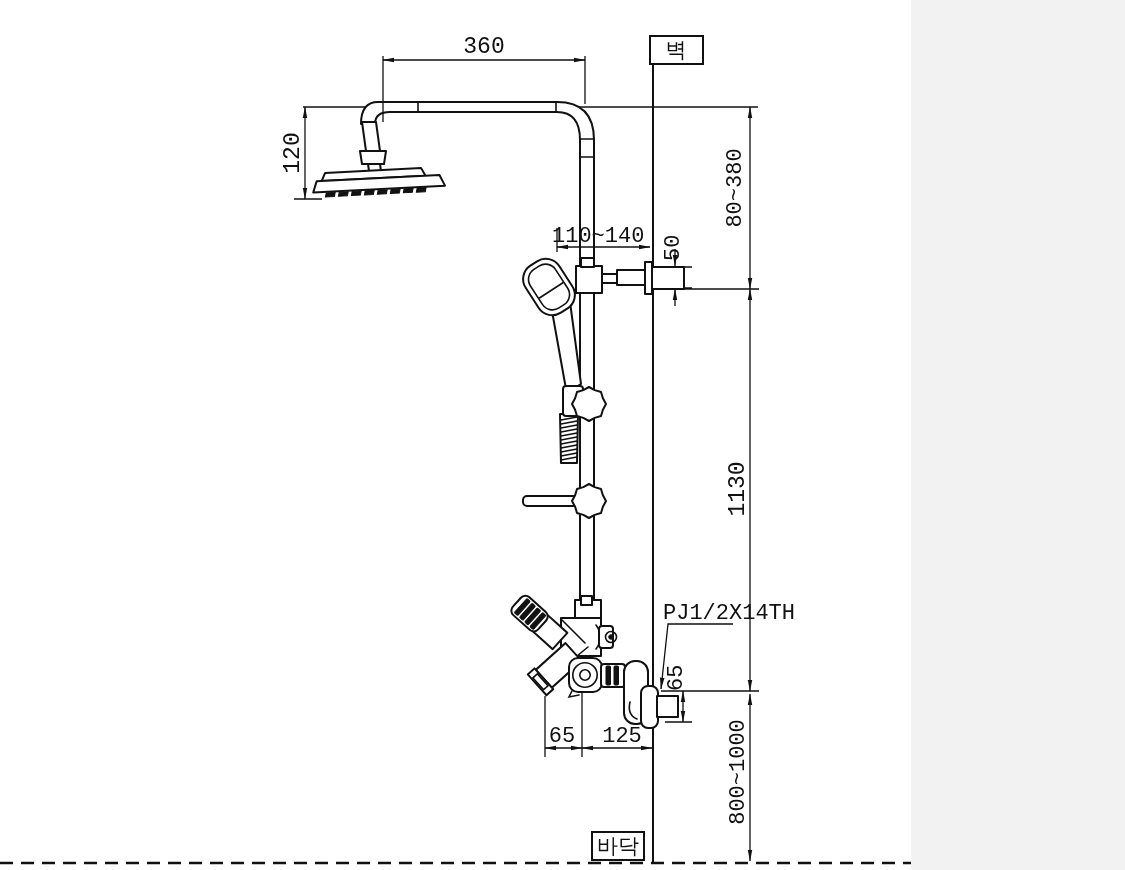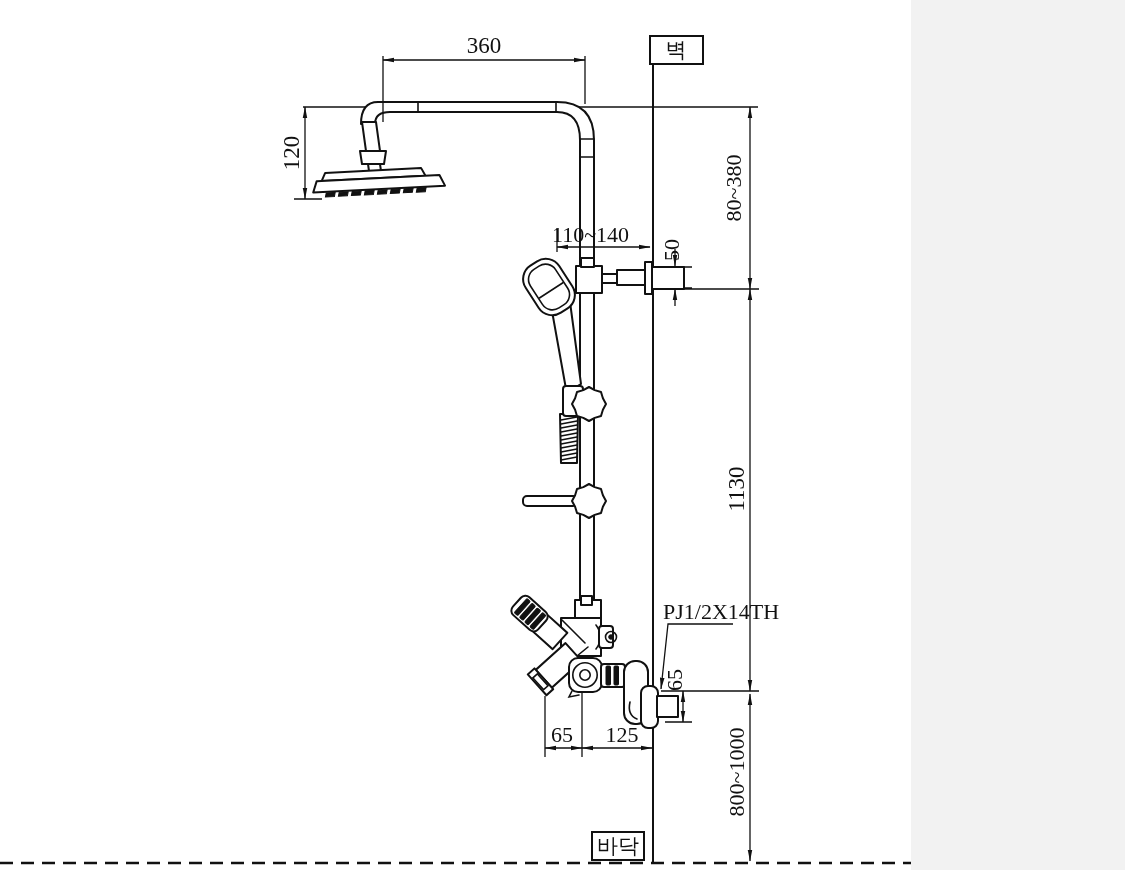--- a/index.html
+++ b/index.html
@@ -1,17 +1,17 @@
 <!DOCTYPE html>
 <html><head>
 <meta charset="utf-8">
 <style>
   html,body{margin:0;padding:0;background:#f2f2f2;}
   .stage{position:relative;width:911px;height:870px;background:#ffffff;overflow:hidden;
-         font-family:Liberation Serif, serif;}
+         font-family:Liberation Mono, monospace;}
   svg{position:absolute;left:0;top:0;}
   .fix{fill:#ffffff;stroke:#111111;stroke-width:2;stroke-linejoin:round;stroke-linecap:round;}
   .fixthin{fill:none;stroke:#111111;stroke-width:1.6;stroke-linecap:round;}
   .dark{fill:#111111;stroke:#111111;stroke-width:1;}
   .dim{fill:none;stroke:#111111;stroke-width:1.3;}
   .dimtxt{fill:#111111;font-size:23px;}
   .dimtxt-s{fill:#111111;font-size:22px;}
   .kor{fill:#111111;font-size:21px;}
   .wallline{fill:none;stroke:#111111;stroke-width:2;}
   .floor{fill:none;stroke:#111111;stroke-width:2.4;stroke-dasharray:13 8;}

